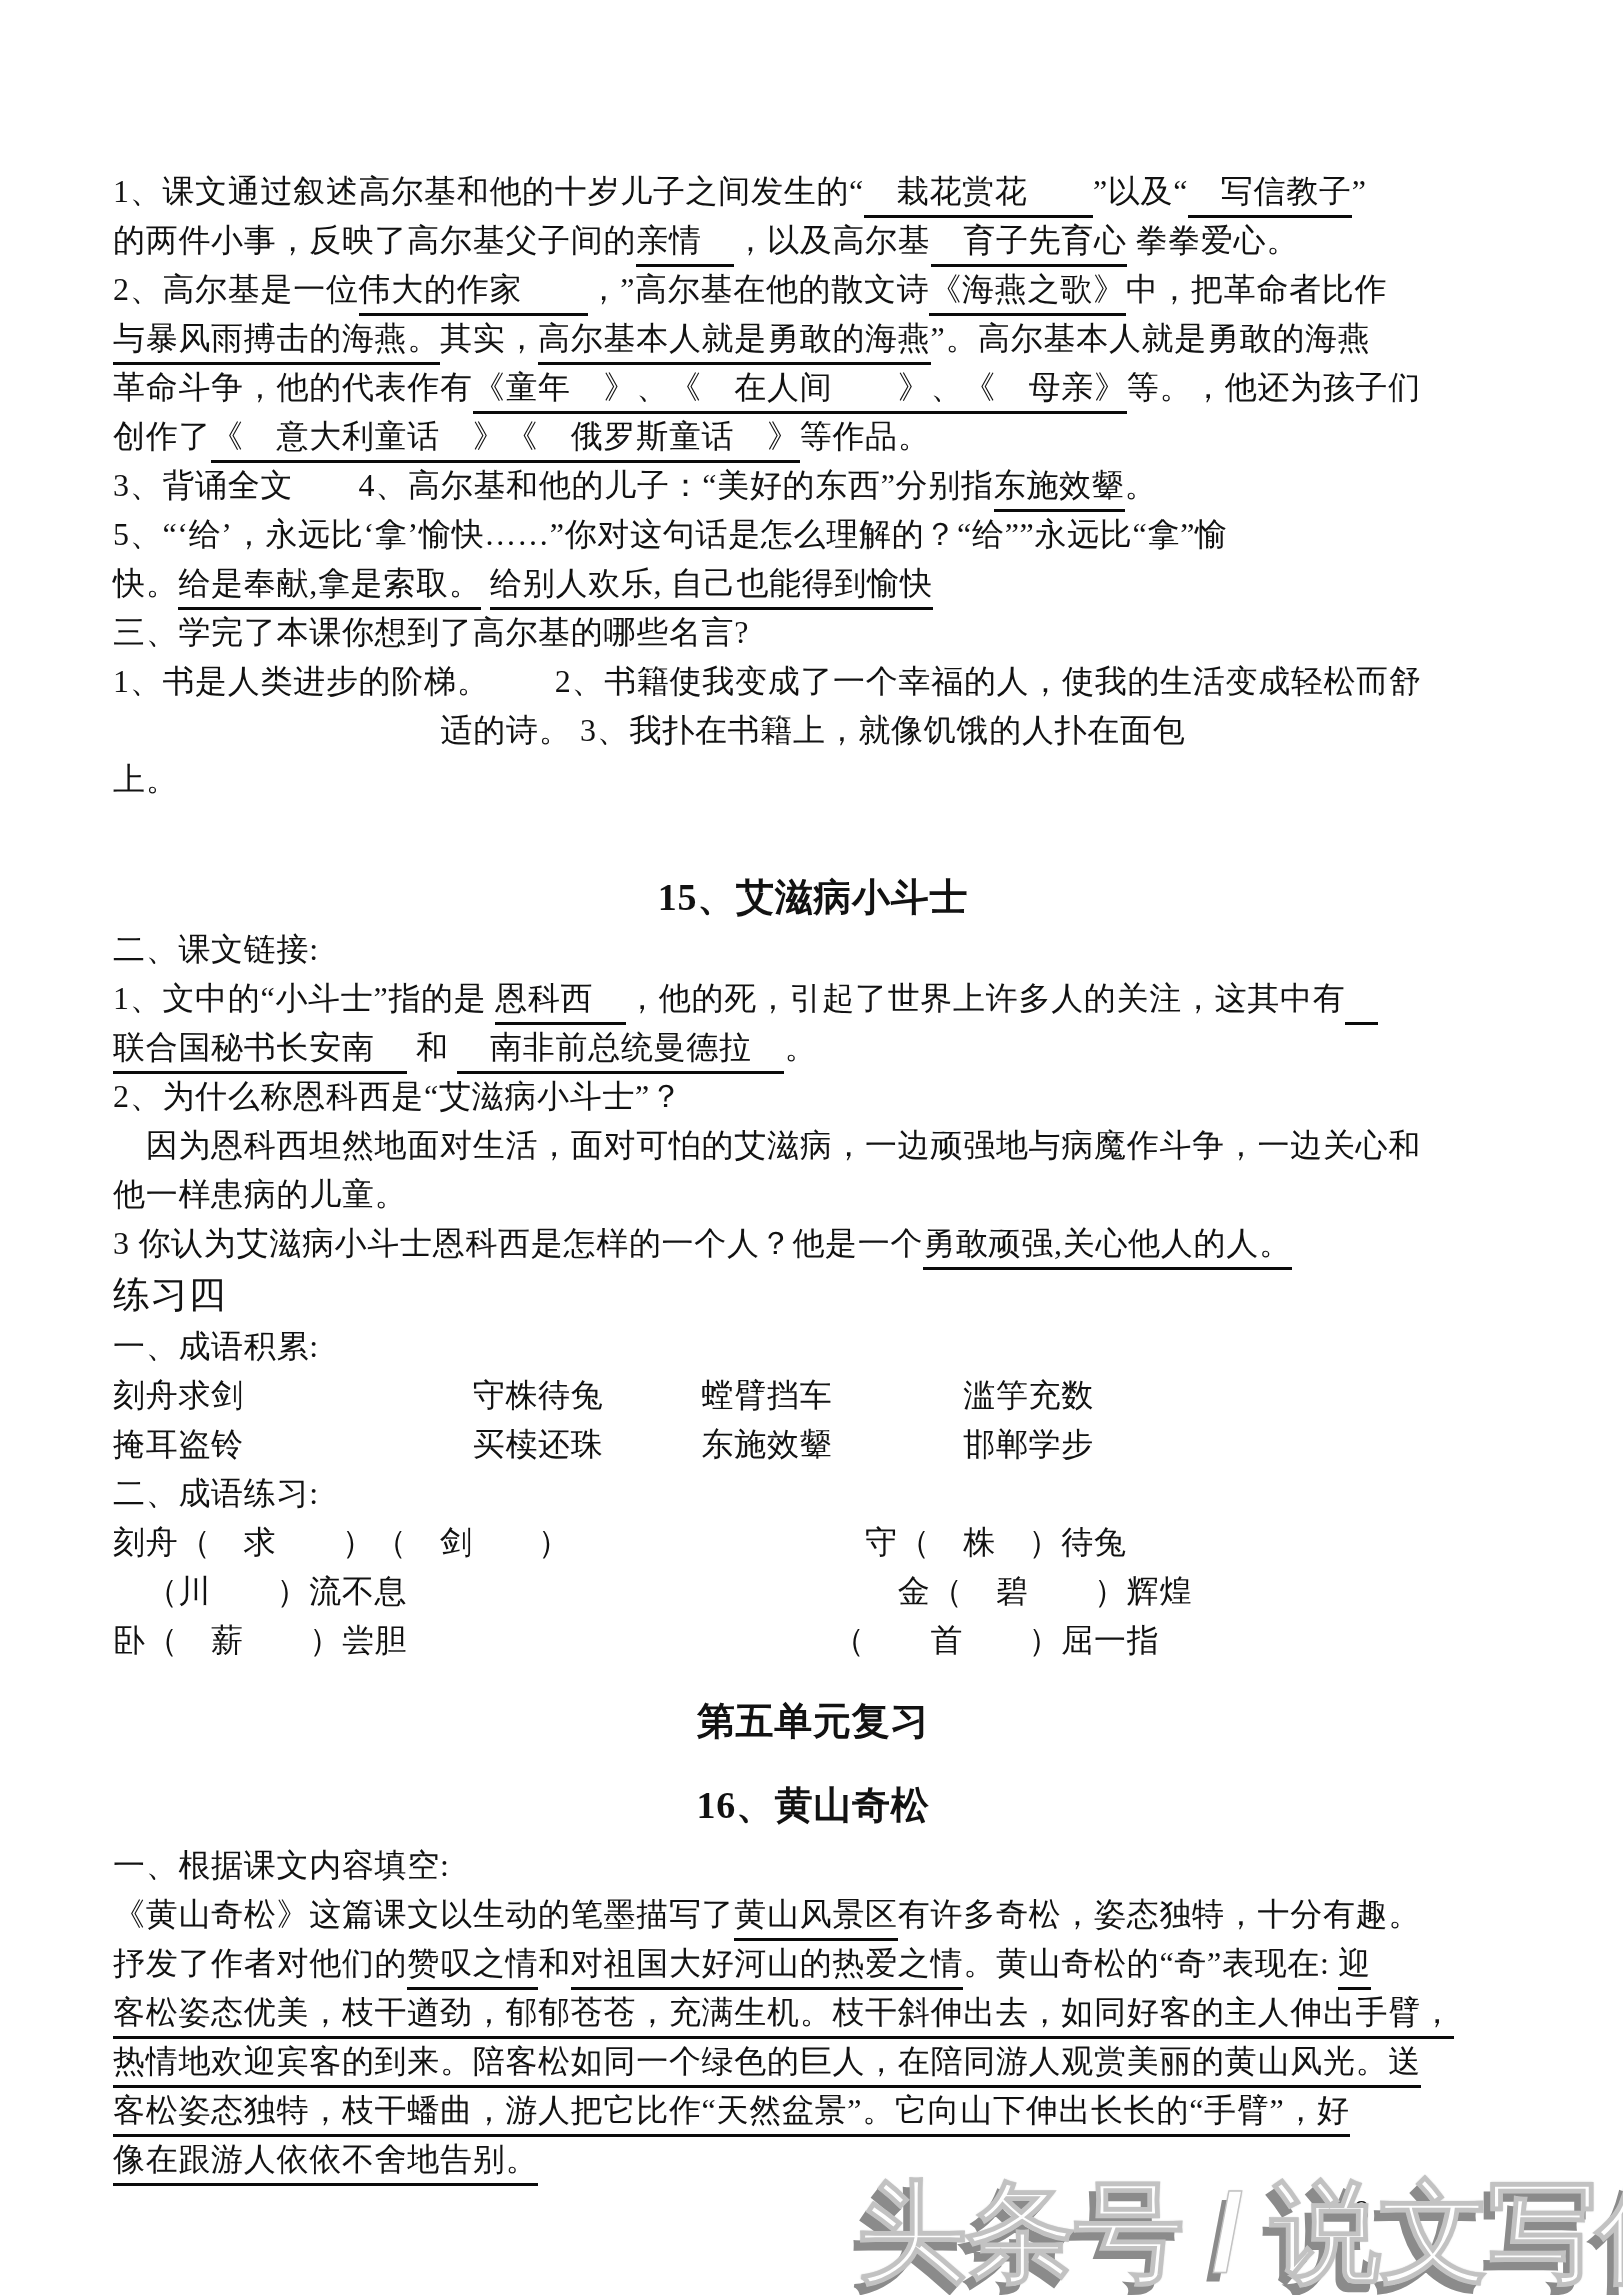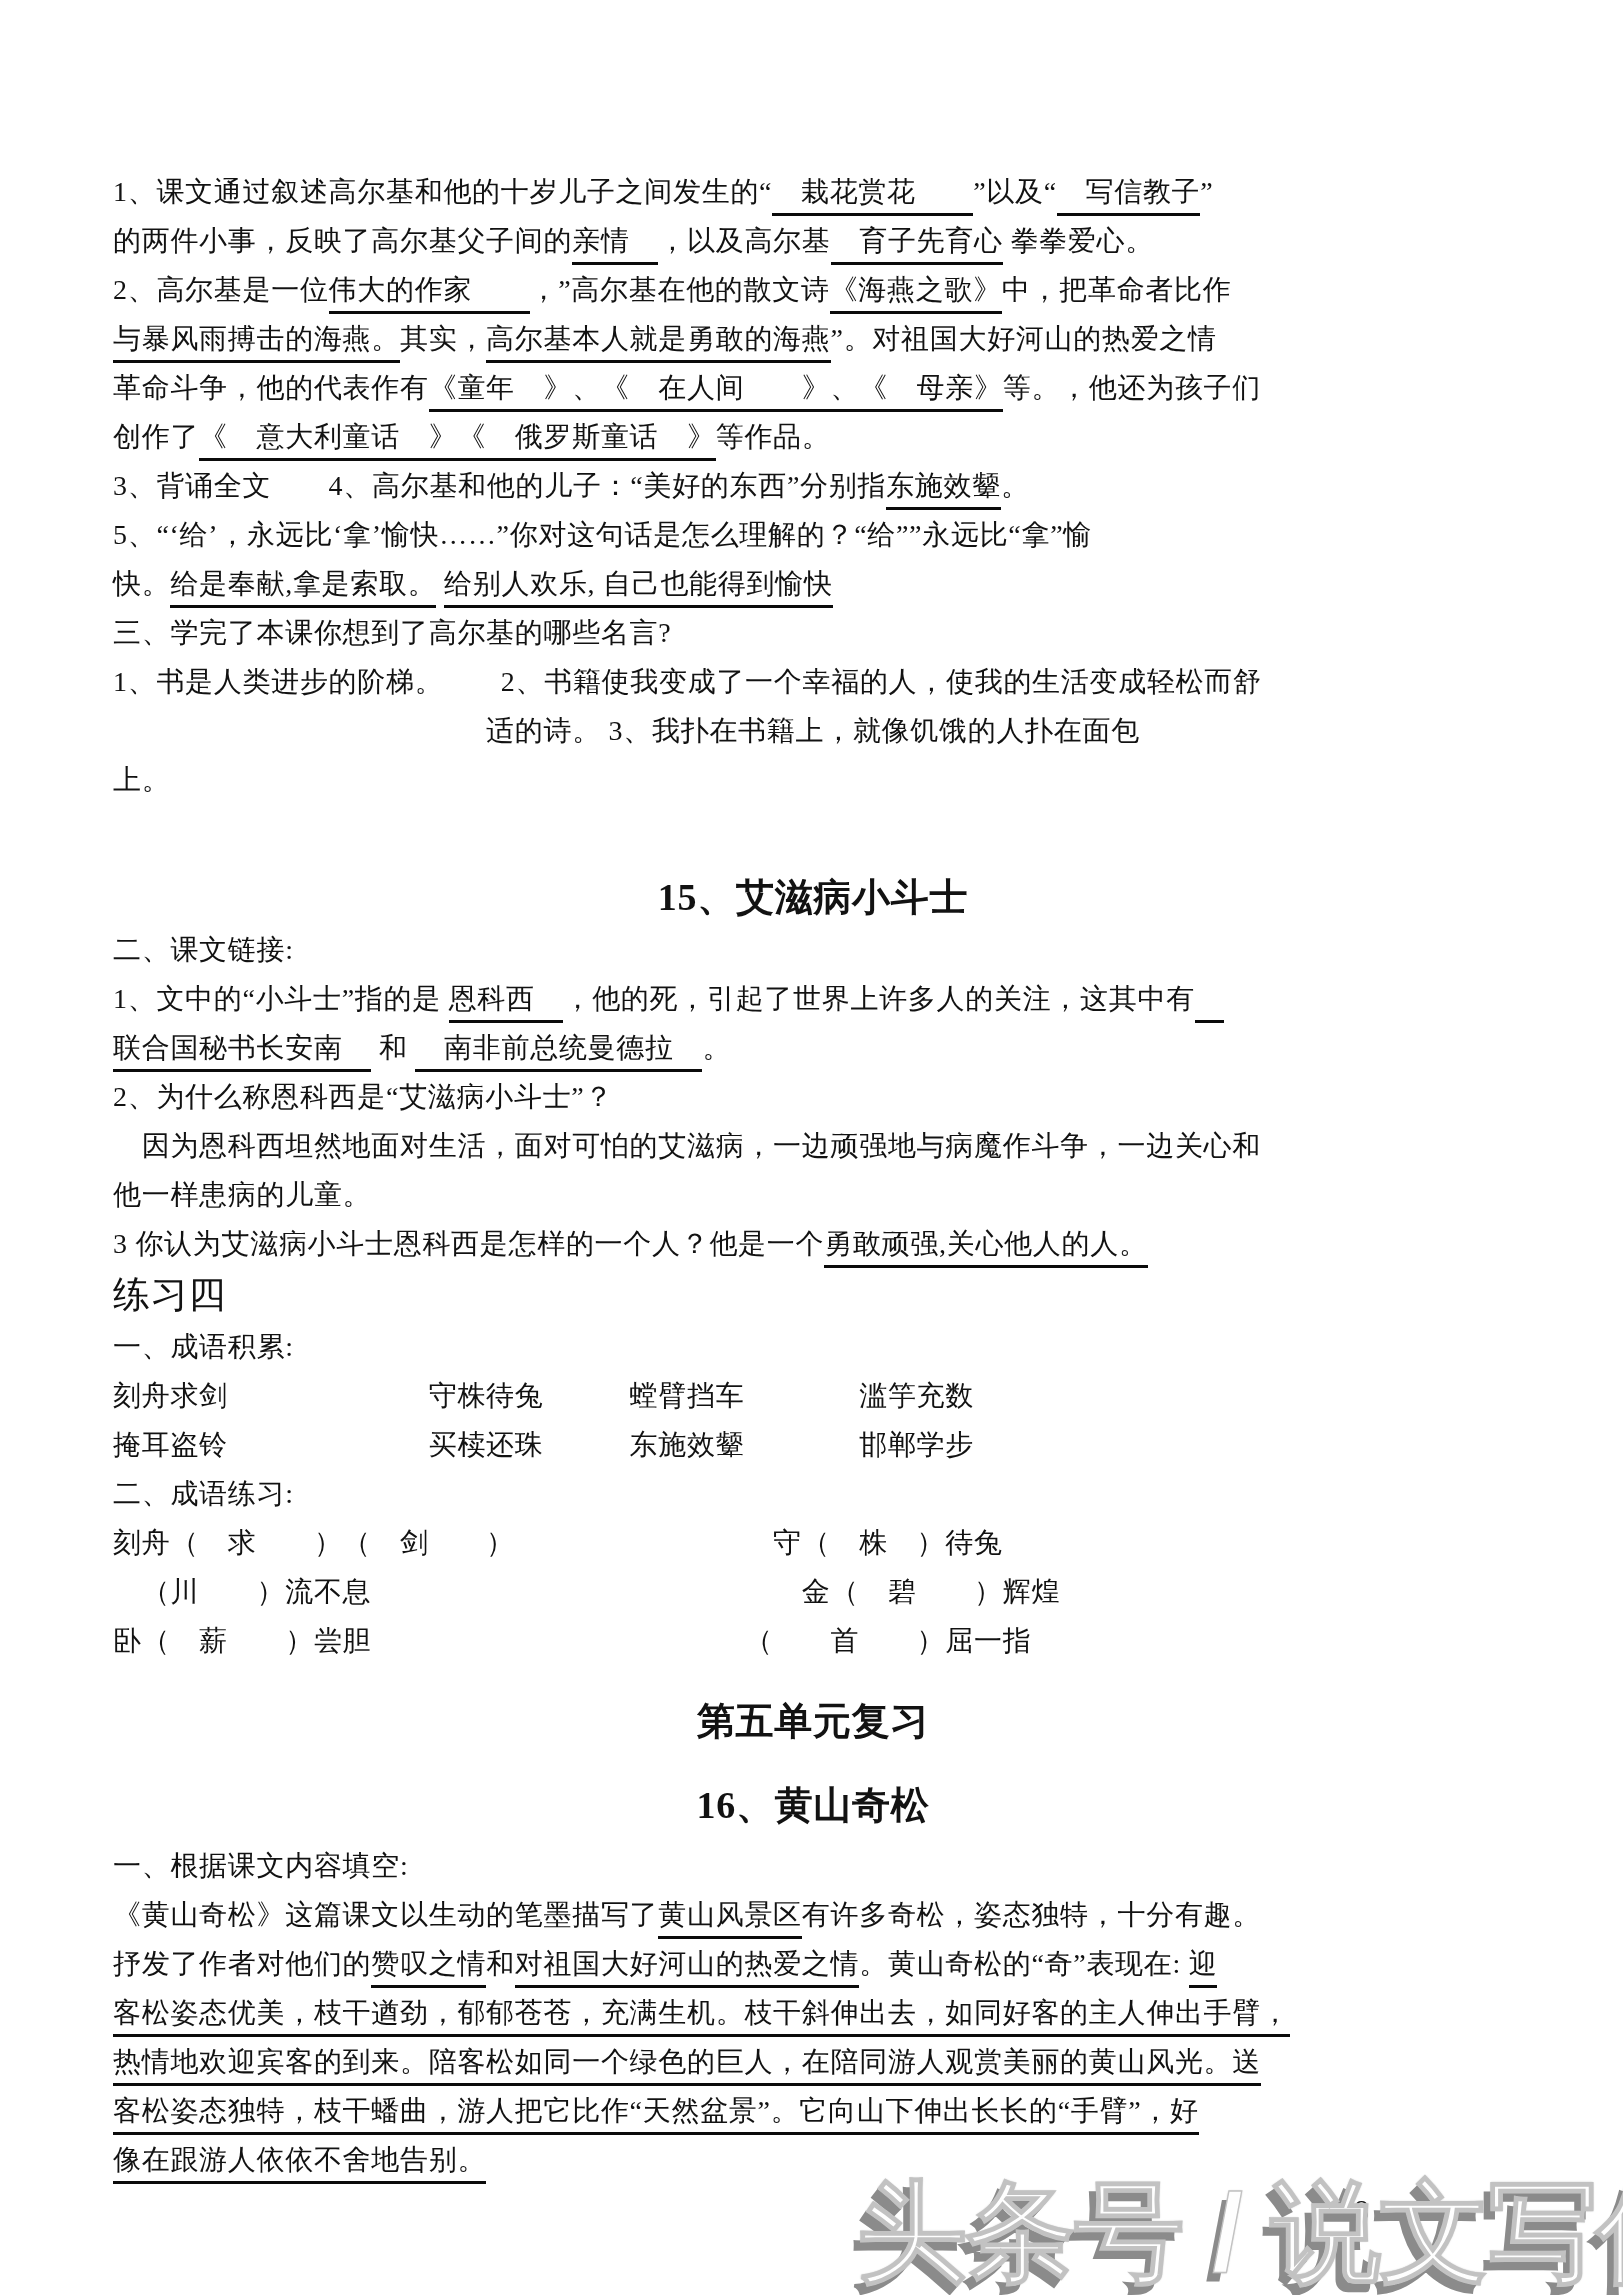--- a/index.html
+++ b/index.html
@@ -8,21 +8,21 @@
     background:#ffffff;
     position:relative;
     overflow:hidden;
     font-family:"Liberation Serif","DejaVu Serif",serif;
     color:#121212;
   }
   .doc{
     padding:167px 110px 0 113px;
   }
   .block{
-    font-size:28px;
+    font-size:32px;
     line-height:49px;
     white-space:pre-wrap;
     letter-spacing:0.7px;
   }
   .u{
     border-bottom:3.9px solid #0b0b0b;
     padding-bottom:5.9px;
   }
   .h-lesson,.h-unit{
     font-size:38px;
@@ -57,21 +57,21 @@
     -webkit-text-stroke:1.3px #c2c2c2;
   }
 </style>
 </head>
 <body>
 
 <div class="doc" id="doc">
     <div class="block "><span>1、课文通过叙述高尔基和他的十岁儿子之间发生的“</span><span class="u">　栽花赏花　　</span><span>”以及“</span><span class="u">　写信教子</span><span>”</span></div>
     <div class="block "><span>的两件小事，反映了高尔基父子间的</span><span class="u">亲情　</span><span>，以及高尔基</span><span class="u">　育子先育心</span><span> 拳拳爱心。</span></div>
     <div class="block "><span>2、高尔基是一位</span><span class="u">伟大的作家　　</span><span>，”高尔基在他的散文诗</span><span class="u">《海燕之歌》</span><span>中，把革命者比作</span></div>
-    <div class="block "><span class="u">与暴风雨搏击的海燕。</span><span>其实，</span><span class="u">高尔基本人就是勇敢的海燕</span><span>”。对祖国大好河山的热爱之情</span></div>
+    <div class="block "><span class="u">与暴风雨搏击的海燕。</span><span>其实，</span><span class="u">高尔基本人就是勇敢的海燕</span><span>”。高尔基本人就是勇敢的海燕</span></div>
     <div class="block "><span>革命斗争，他的代表作有</span><span class="u">《童年　》、《　在人间　　》、《　母亲》</span><span>等。，他还为孩子们</span></div>
     <div class="block "><span>创作了</span><span class="u">《　意大利童话　》《　俄罗斯童话　》</span><span>等作品。</span></div>
     <div class="block "><span>3、背诵全文　　4、高尔基和他的儿子：“美好的东西”分别指</span><span class="u">东施效颦</span><span>。</span></div>
     <div class="block "><span>5、“‘给’，永远比‘拿’愉快……”你对这句话是怎么理解的？“给””永远比“拿”愉</span></div>
     <div class="block "><span>快。</span><span class="u">给是奉献,拿是索取。</span><span> </span><span class="u">给别人欢乐, 自己也能得到愉快</span></div>
     <div class="block "><span>三、学完了本课你想到了高尔基的哪些名言?</span></div>
     <div class="block "><span>1、书是人类进步的阶梯。　　2、书籍使我变成了一个幸福的人，使我的生活变成轻松而舒</span></div>
     <div class="block " style="text-align: center; font-family: Liberation Serif, serif;"><span>适的诗。 3、我扑在书籍上，就像饥饿的人扑在面包</span></div>
     <div class="block "><span>上。</span></div>
     <div class="block h-lesson gap-top-xl"><span>15、艾滋病小斗士</span></div>

